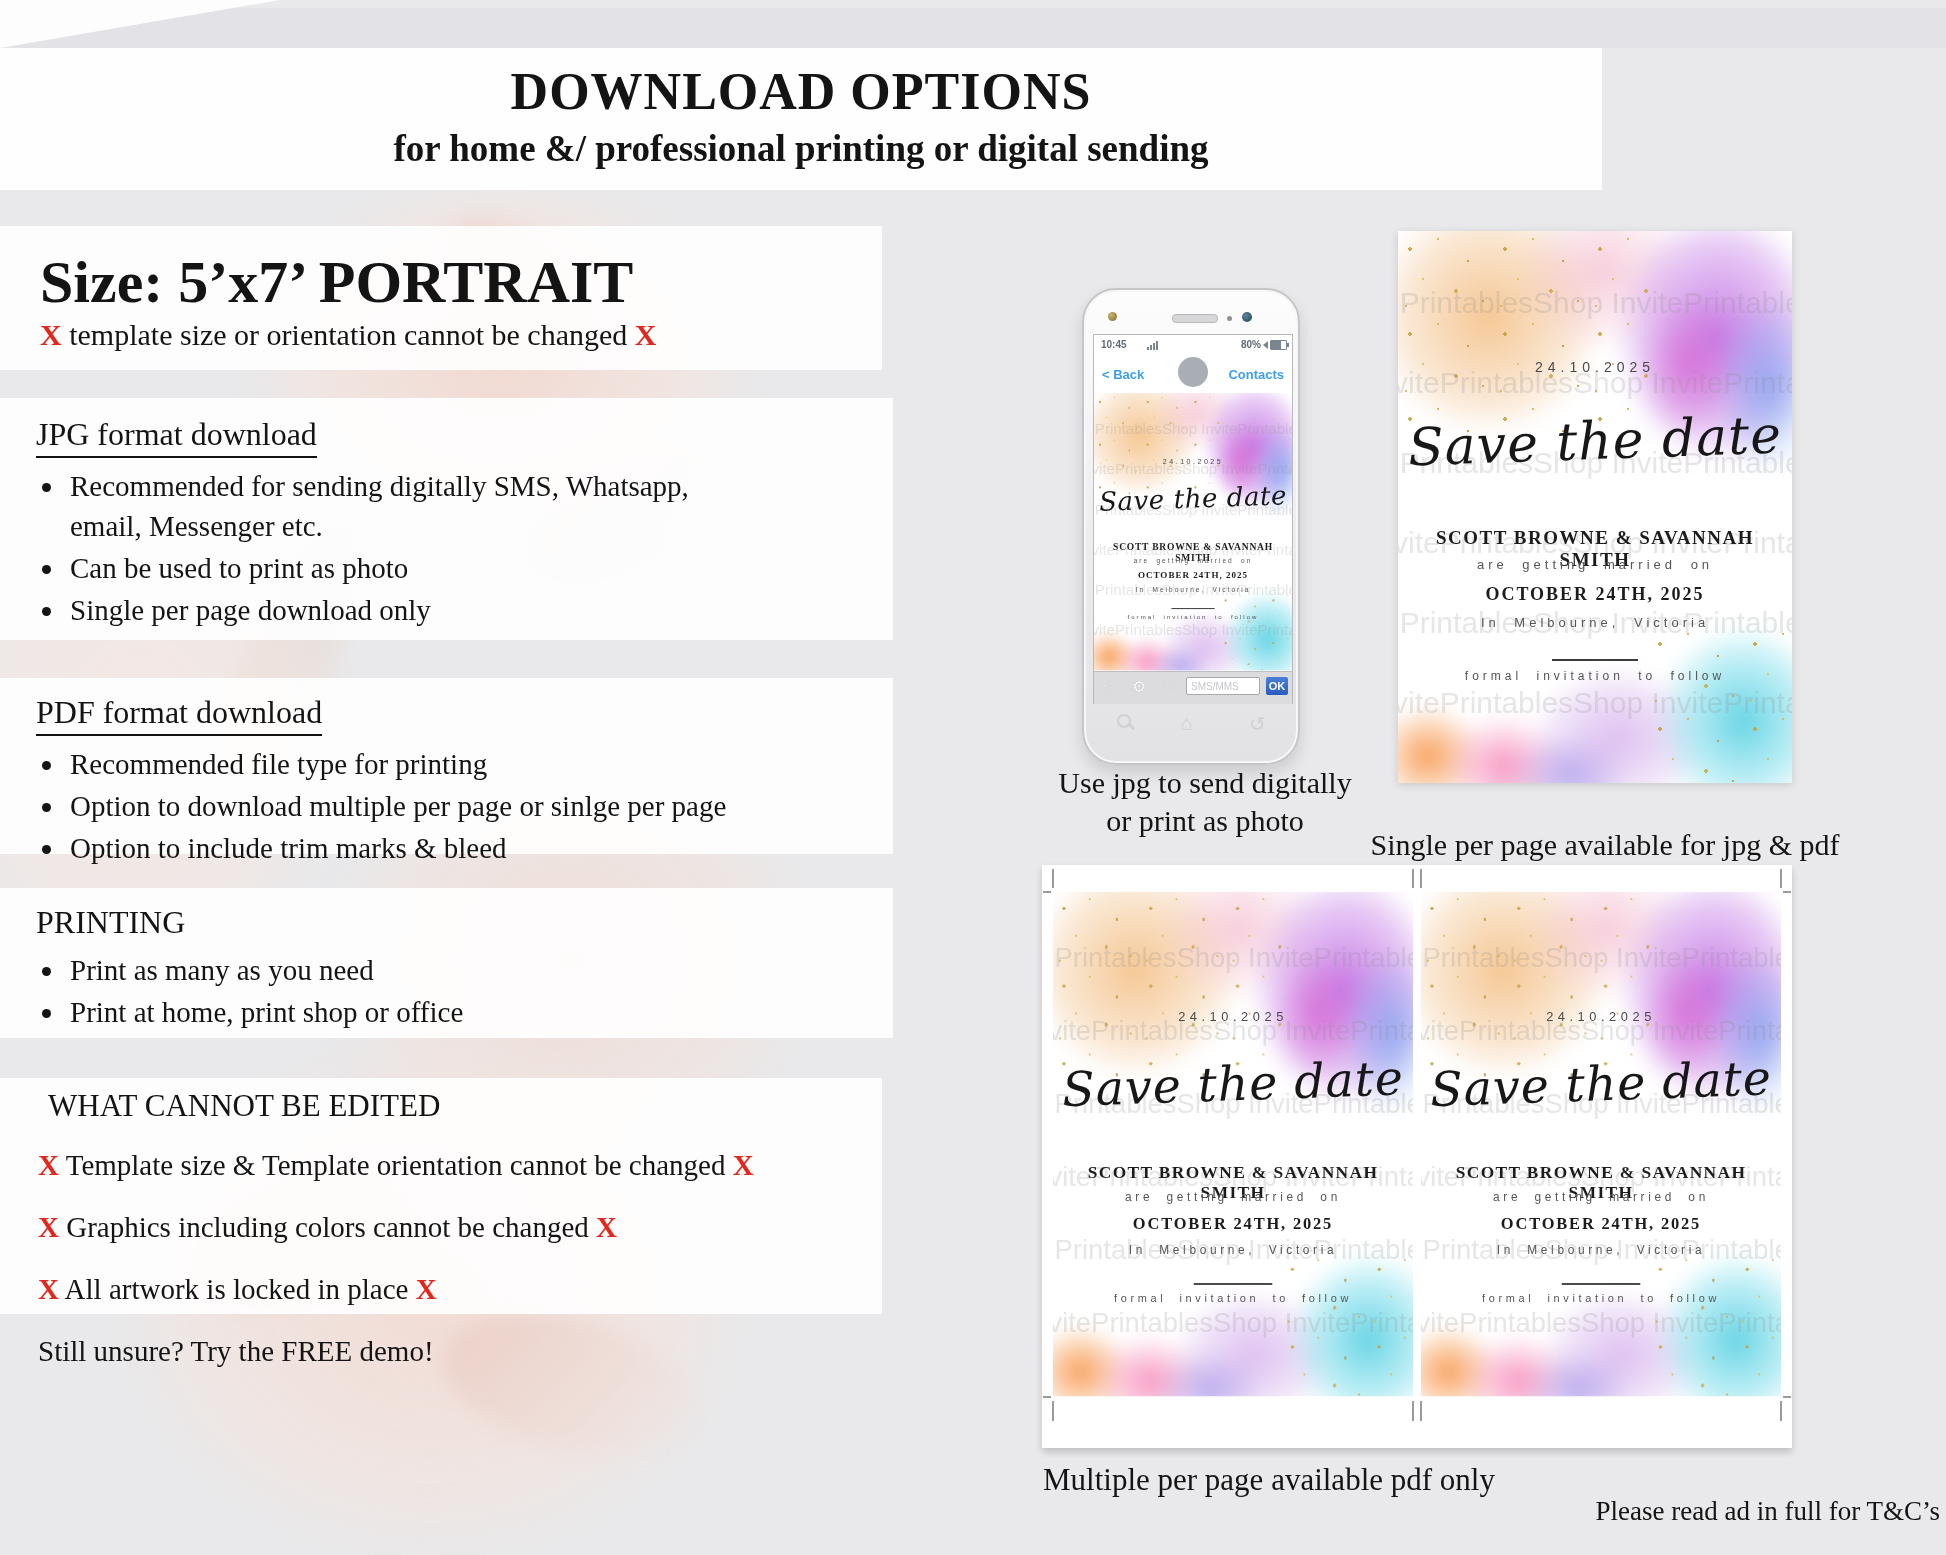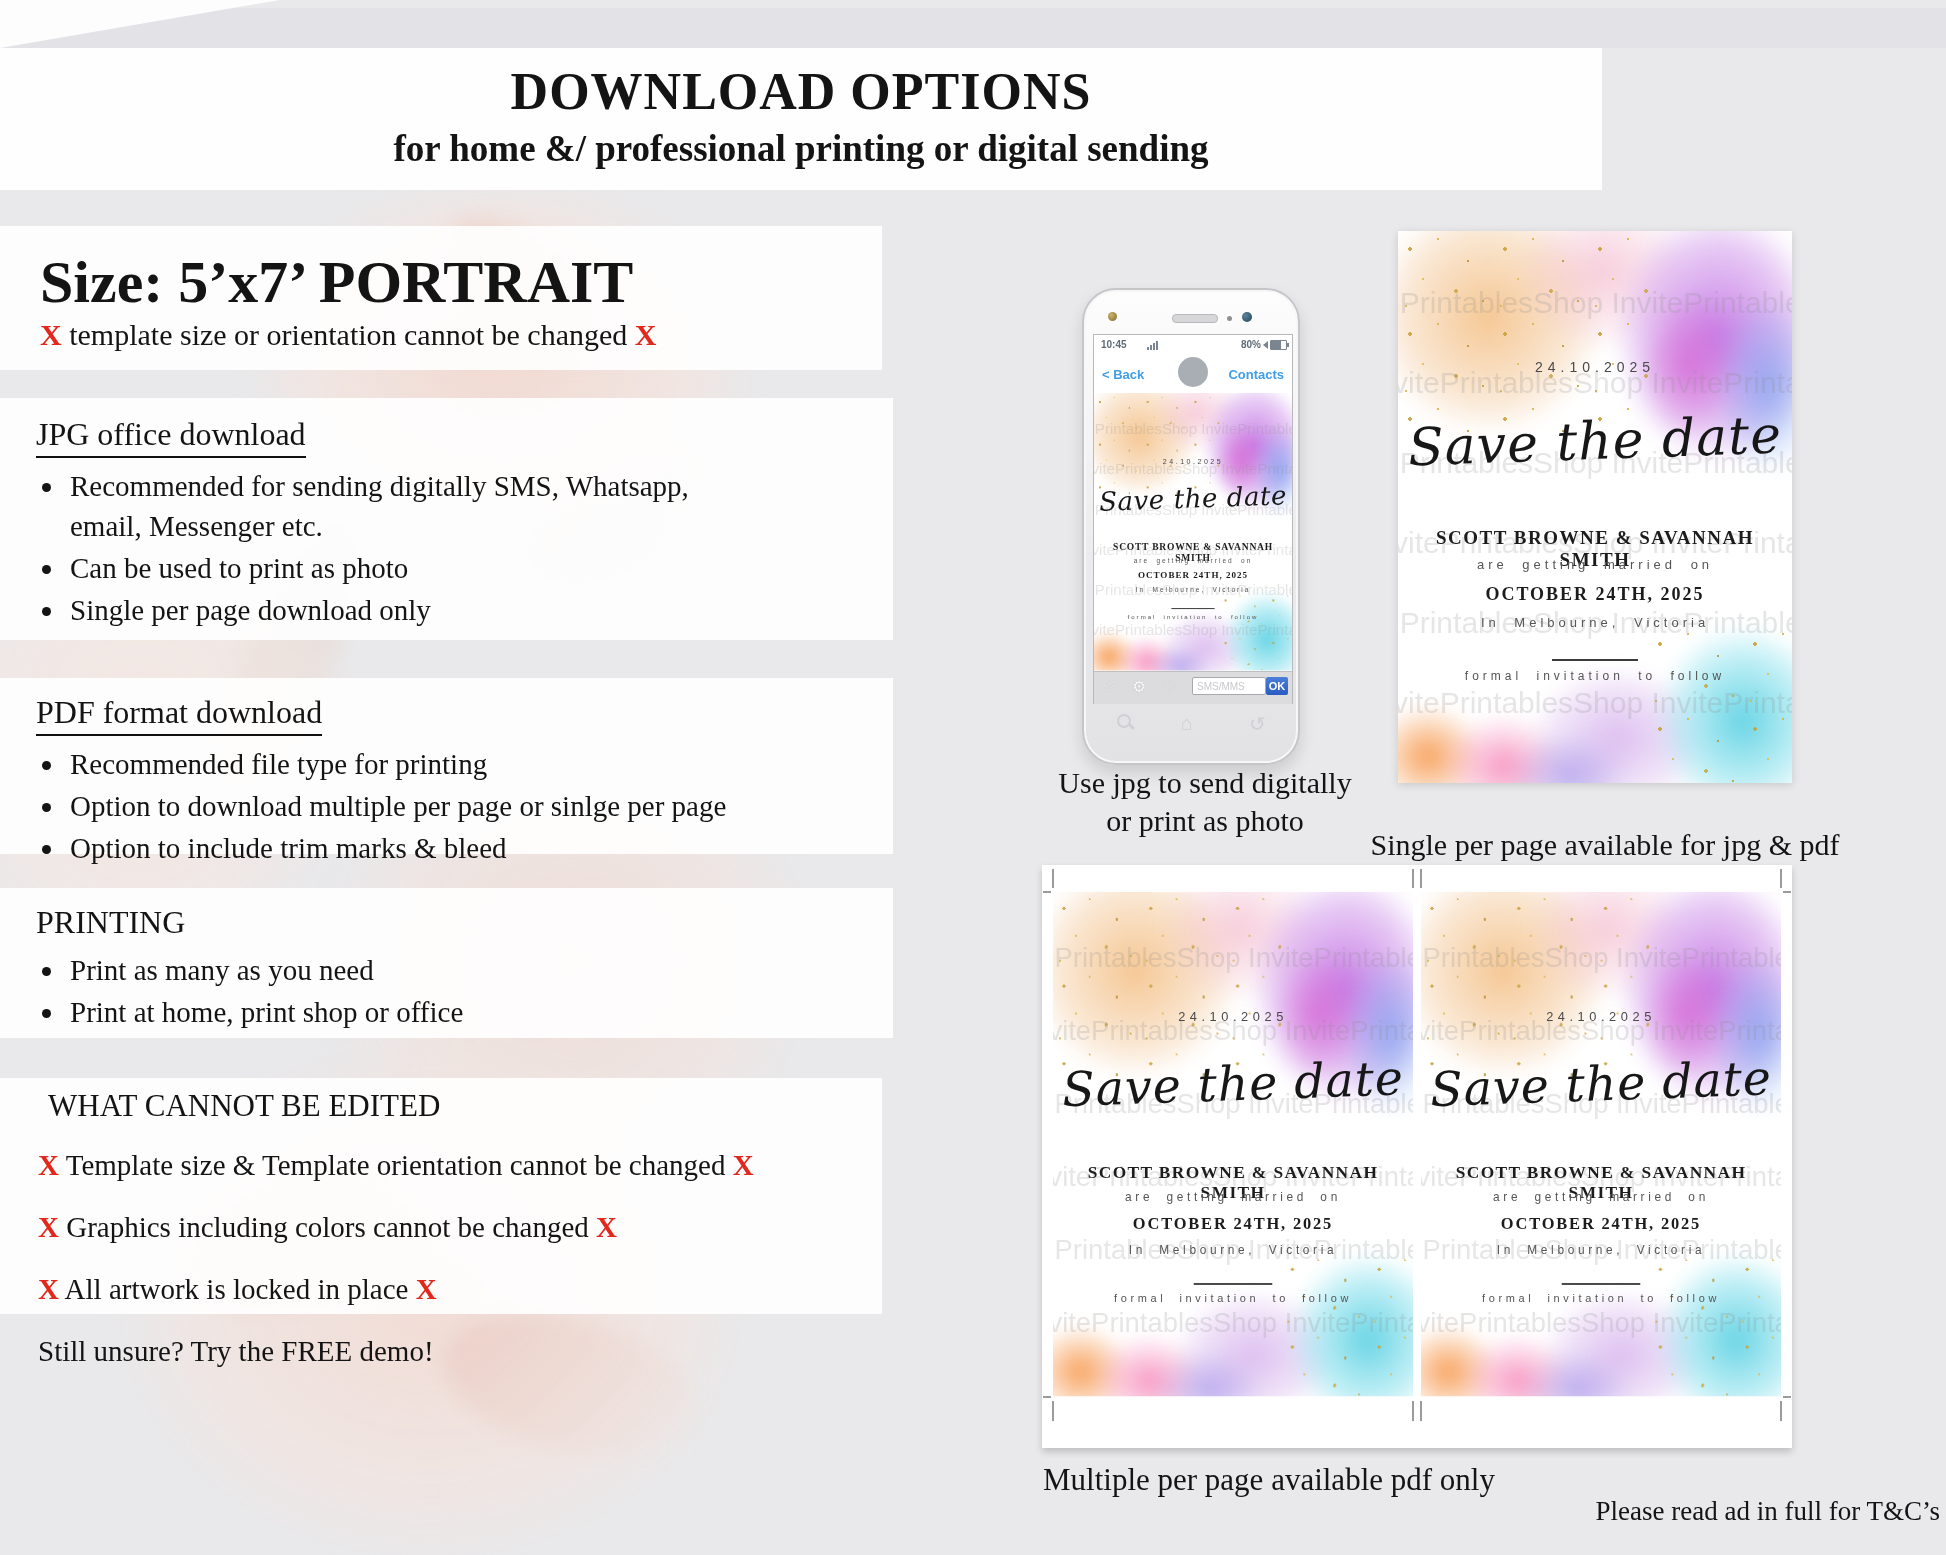--- a/index.html
+++ b/index.html
@@ -66,21 +66,21 @@
   .navrow{position:absolute;left:0;top:20px;width:198px;height:38px;font-family:"Liberation Sans",sans-serif;}
   .nav-back{position:absolute;left:8px;top:12px;color:#3f9ee8;font-size:13px;font-weight:bold;}
   .nav-contacts{position:absolute;right:8px;top:12px;color:#3f9ee8;font-size:13px;font-weight:bold;}
   .avatar{position:absolute;left:84px;top:2px;width:30px;height:30px;border-radius:50%;background:#a8aeb4;}
   .avatar .head{width:10px;height:10px;border-radius:50%;background:#fff;margin:5px auto 0;}
   .avatar .bod{width:16px;height:9px;border-radius:8px 8px 0 0;background:#fff;margin:1px auto 0;}
   .phone-card-slot{position:absolute;left:0px;top:58px;width:198px;height:278px;overflow:hidden;}
   .toolbar{position:absolute;left:0;top:336px;width:198px;height:32px;background:#dcdcde;border-top:1px solid #bfbfc2;font-family:"Liberation Sans",sans-serif;}
   .tb-ico{position:absolute;top:5px;font-size:16px;color:#fafafa;text-shadow:0 0 1px #9a9a9e;}
   .tb-star{left:8px;} .tb-gear{left:38px;} .tb-heart{left:68px;}
-  .sms-input{position:absolute;left:98px;top:5px;width:74px;height:18px;border:1px solid #a9a9ad;border-radius:2px;background:#fff;
+  .sms-input{position:absolute;left:92px;top:5px;width:74px;height:18px;border:1px solid #a9a9ad;border-radius:2px;background:#fff;
     font-family:"Liberation Sans",sans-serif;font-size:10px;padding:0 4px;box-sizing:border-box;color:#444;}
   .sms-input::placeholder{color:#c8c8cc;}
   .ok-btn{position:absolute;right:4px;top:5px;width:22px;height:18px;background:linear-gradient(#4a7fd8,#2a5cc0);color:#fff;
     font-family:"Liberation Sans",sans-serif;font-size:11px;font-weight:bold;text-align:center;line-height:18px;border-radius:2px;}
   .bezel-icons{position:absolute;left:9px;top:418px;width:198px;height:40px;color:#cfd0d3;}
   .bz{position:absolute;top:4px;font-size:20px;}
   .bz-search{left:22px;width:22px;height:22px;}
   .bz-search .lens{position:absolute;left:2px;top:2px;width:10px;height:10px;border:2.5px solid #cfd0d3;border-radius:50%;}
   .bz-search .handle{position:absolute;left:13px;top:13px;width:7px;height:2.5px;background:#cfd0d3;transform:rotate(45deg);}
   .bz-home{left:88px;} .bz-back{left:156px;}
@@ -168,21 +168,21 @@
   <div class="band band-size">
     <div class="size-title">Size: 5’x7’ PORTRAIT</div>
     <div class="size-note">
       <span class="rx">X</span>
       <span>template size or orientation cannot be changed</span>
       <span class="rx">X</span>
     </div>
   </div>
 
   <div class="band band-jpg">
-    <span class="sec-title">JPG office download</span>
+    <span class="sec-title">JPG format download</span>
     <ul class="bullets">
       <li>Recommended for sending digitally SMS, Whatsapp, email, Messenger etc.</li>
       <li>Can be used to print as photo</li>
       <li>Single per page download only</li>
     </ul>
   </div>
 
   <div class="band band-pdf">
     <span class="sec-title">PDF format download</span>
     <ul class="bullets">

